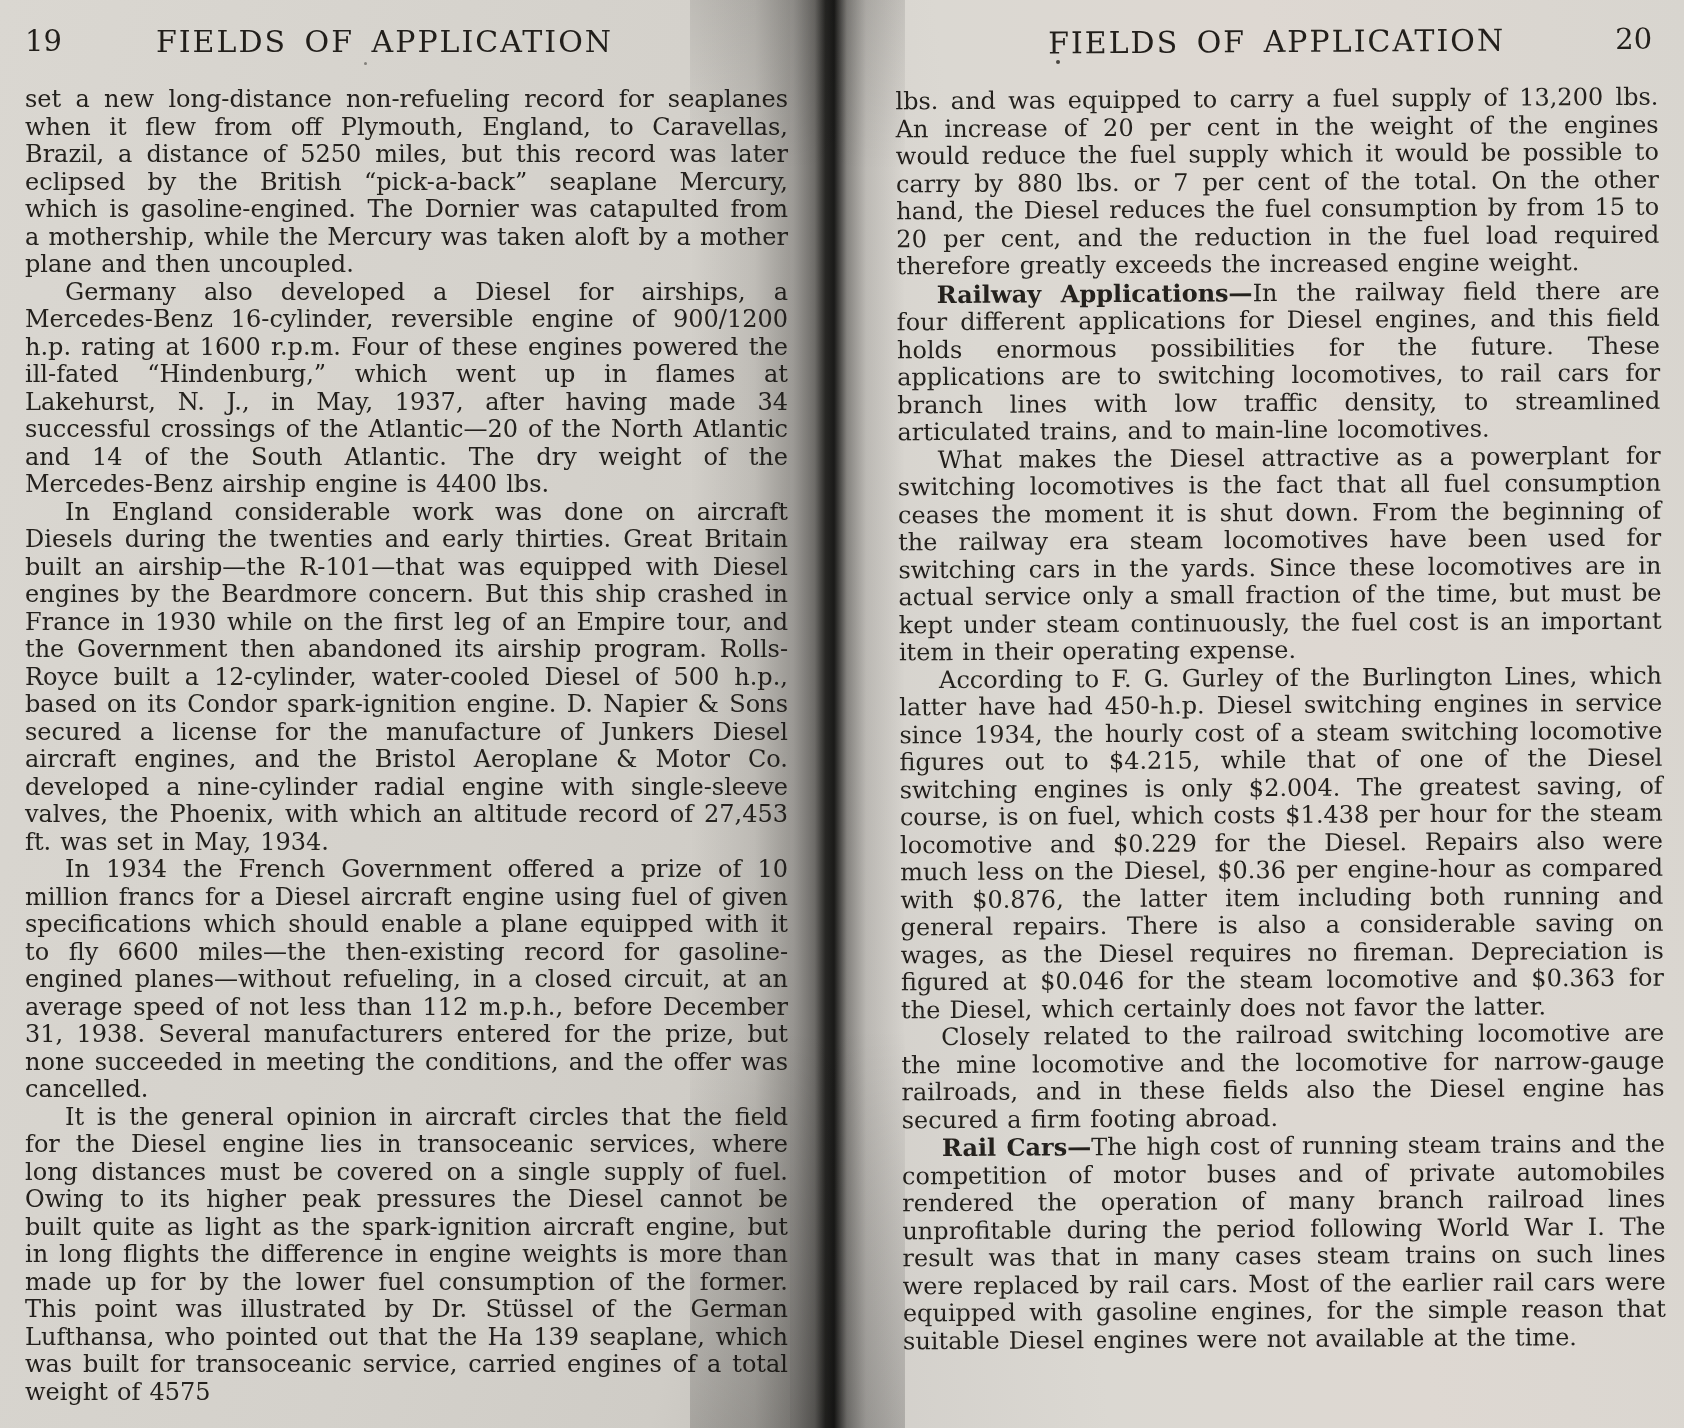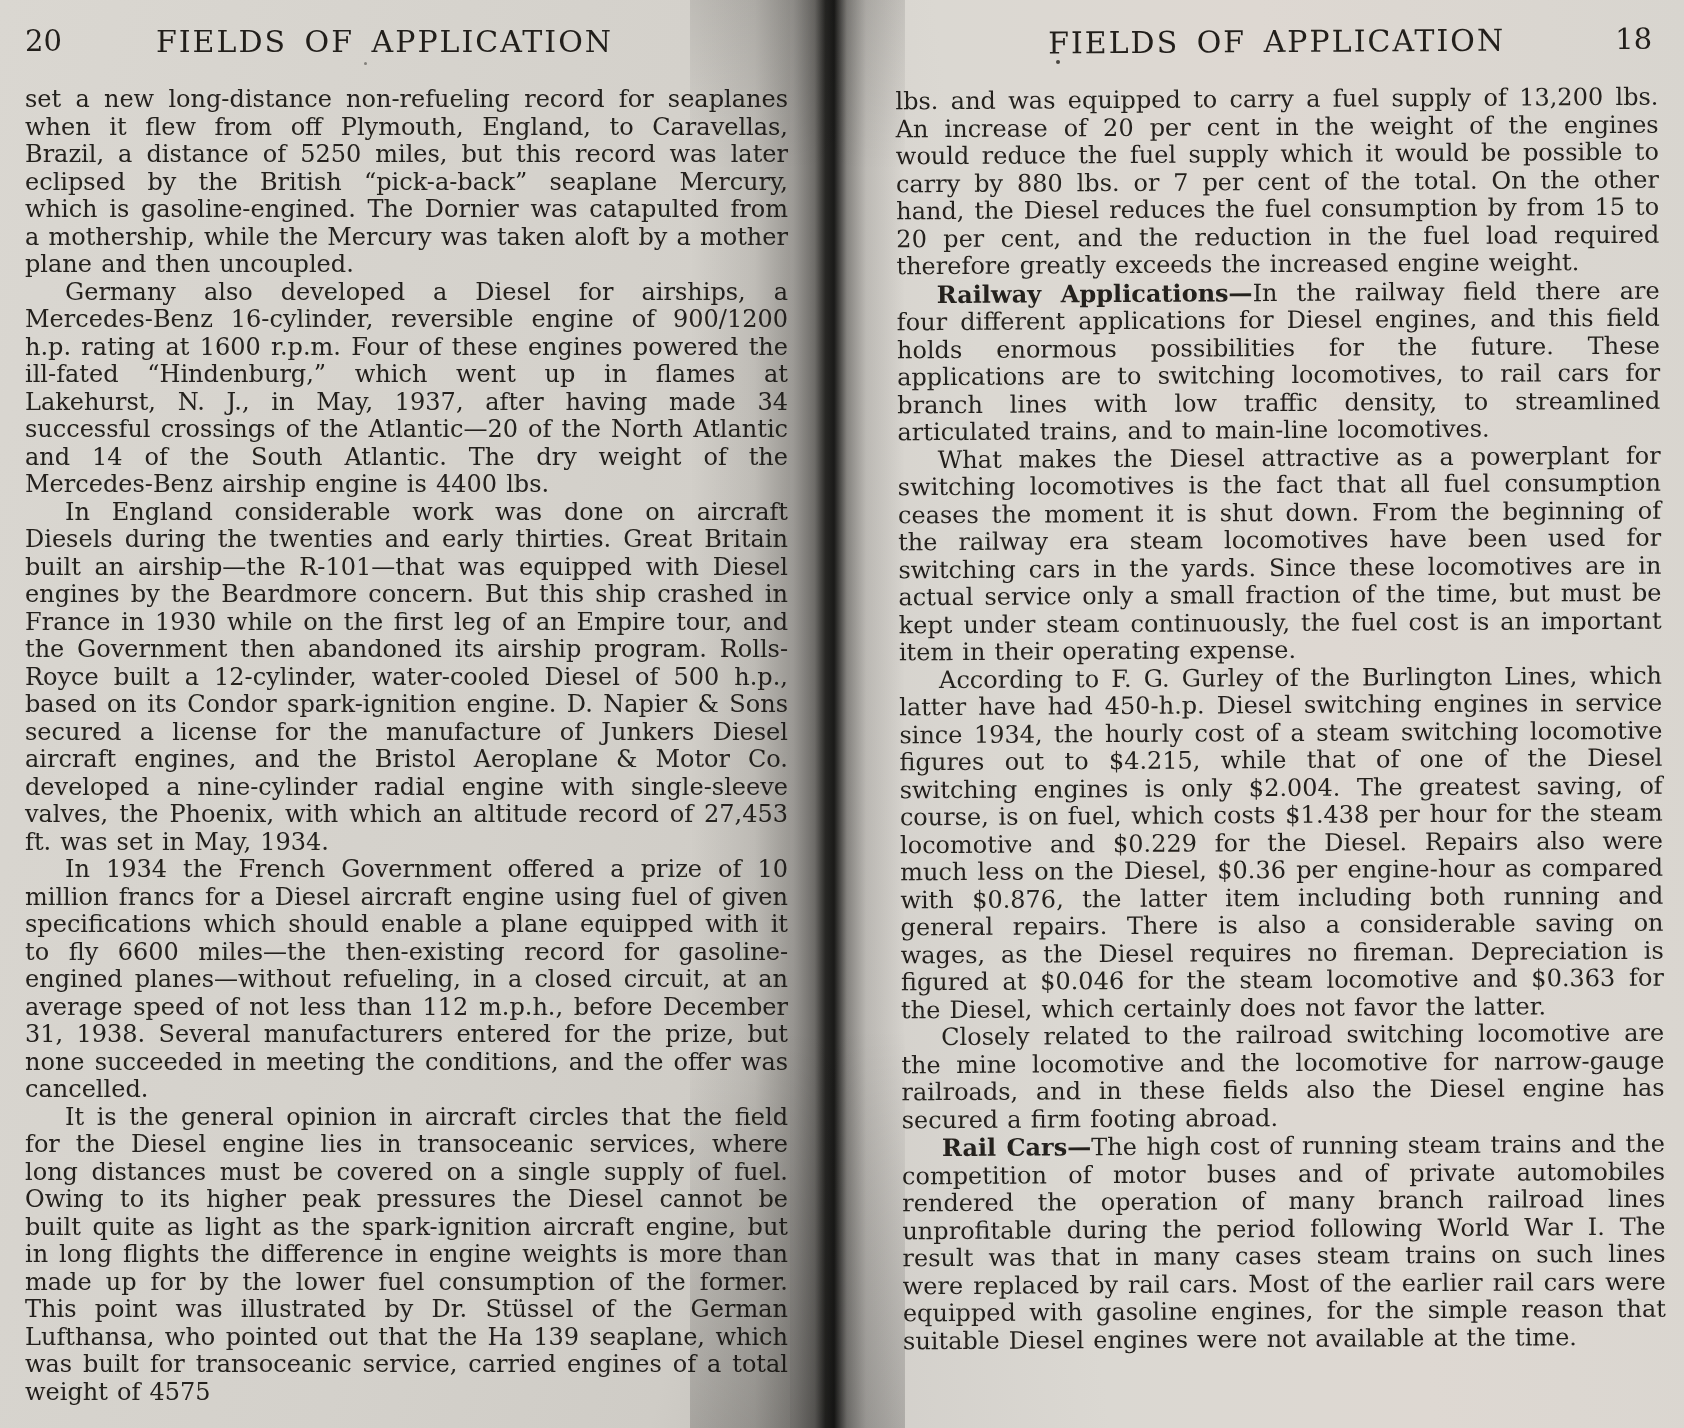--- a/index.html
+++ b/index.html
@@ -56,38 +56,38 @@
   .speck-b{left:364px;top:62px;width:3px;height:3px;opacity:.6;}
 </style>
 </head>
 <body>
 
 <div class="sheet">
 
   <div class="page page-left">
     <div class="col">
       <div class="pagehead">
-        <span class="pageno pageno-left">20</span>
+        <span class="pageno pageno-left">19</span>
         <span class="runhead">FIELDS OF APPLICATION</span>
       </div>
       <div class="bodytext">
         <p class="cont"><span>set a new long-distance non-refueling record for seaplanes when it flew from off Plymouth, England, to Caravellas, Brazil, a distance of 5250 miles, but this record was later eclipsed by the British “pick-a-back” seaplane Mercury, which is gasoline-engined.  The Dornier was catapulted from a mothership, while the Mercury was taken aloft by a mother plane and then uncoupled.</span></p>
         <p><span>Germany also developed a Diesel for airships, a Mercedes-Benz 16-cylinder, reversible engine of 900/1200 h.p. rating at 1600 r.p.m.  Four of these engines powered the ill-fated “Hindenburg,” which went up in flames at Lakehurst, N. J., in May, 1937, after having made 34 successful crossings of the Atlantic—20 of the North Atlantic and 14 of the South Atlantic.  The dry weight of the Mercedes-Benz airship engine is 4400 lbs.</span></p>
         <p><span>In England considerable work was done on aircraft Diesels during the twenties and early thirties.  Great Britain built an airship—the R-101—that was equipped with Diesel engines by the Beardmore concern.  But this ship crashed in France in 1930 while on the first leg of an Empire tour, and the Government then abandoned its airship program.  Rolls-Royce built a 12-cylinder, water-cooled Diesel of 500 h.p., based on its Condor spark-ignition engine.  D. Napier &amp; Sons secured a license for the manufacture of Junkers Diesel aircraft engines, and the Bristol Aeroplane &amp; Motor Co. developed a nine-cylinder radial engine with single-sleeve valves, the Phoenix, with which an altitude record of 27,453 ft. was set in May, 1934.</span></p>
         <p><span>In 1934 the French Government offered a prize of 10 million francs for a Diesel aircraft engine using fuel of given specifications which should enable a plane equipped with it to fly 6600 miles—the then-existing record for gasoline-engined planes—without refueling, in a closed circuit, at an average speed of not less than 112 m.p.h., before December 31, 1938.  Several manufacturers entered for the prize, but none succeeded in meeting the conditions, and the offer was cancelled.</span></p>
         <p><span>It is the general opinion in aircraft circles that the field for the Diesel engine lies in transoceanic services, where long distances must be covered on a single supply of fuel.  Owing to its higher peak pressures the Diesel cannot be built quite as light as the spark-ignition aircraft engine, but in long flights the difference in engine weights is more than made up for by the lower fuel consumption of the former.  This point was illustrated by Dr. Stüssel of the German Lufthansa, who pointed out that the Ha 139 seaplane, which was built for transoceanic service, carried engines of a total weight of 4575</span></p>
       </div>
     </div>
   </div>
 
   <div class="page page-right">
     <div class="col">
       <div class="pagehead">
         <span class="runhead">FIELDS OF APPLICATION</span>
-        <span class="pageno pageno-right">18</span>
+        <span class="pageno pageno-right">20</span>
       </div>
       <div class="bodytext">
         <p class="cont"><span>lbs. and was equipped to carry a fuel supply of 13,200 lbs.  An increase of 20 per cent in the weight of the engines would reduce the fuel supply which it would be possible to carry by 880 lbs. or 7 per cent of the total.  On the other hand, the Diesel reduces the fuel consumption by from 15 to 20 per cent, and the reduction in the fuel load required therefore greatly exceeds the increased engine weight.</span></p>
         <p><b class="lead">Railway Applications—</b><span>In the railway field there are four different applications for Diesel engines, and this field holds enormous possibilities for the future.  These applications are to switching locomotives, to rail cars for branch lines with low traffic density, to streamlined articulated trains, and to main-line locomotives.</span></p>
         <p><span>What makes the Diesel attractive as a powerplant for switching locomotives is the fact that all fuel consumption ceases the moment it is shut down.  From the beginning of the railway era steam locomotives have been used for switching cars in the yards.  Since these locomotives are in actual service only a small fraction of the time, but must be kept under steam continuously, the fuel cost is an important item in their operating expense.</span></p>
         <p><span>According to F. G. Gurley of the Burlington Lines, which latter have had 450-h.p. Diesel switching engines in service since 1934, the hourly cost of a steam switching locomotive figures out to $4.215, while that of one of the Diesel switching engines is only $2.004.  The greatest saving, of course, is on fuel, which costs $1.438 per hour for the steam locomotive and $0.229 for the Diesel.  Repairs also were much less on the Diesel, $0.36 per engine-hour as compared with $0.876, the latter item including both running and general repairs.  There is also a considerable saving on wages, as the Diesel requires no fireman.  Depreciation is figured at $0.046 for the steam locomotive and $0.363 for the Diesel, which certainly does not favor the latter.</span></p>
         <p><span>Closely related to the railroad switching locomotive are the mine locomotive and the locomotive for narrow-gauge railroads, and in these fields also the Diesel engine has secured a firm footing abroad.</span></p>
         <p><b class="lead">Rail Cars—</b><span>The high cost of running steam trains and the competition of motor buses and of private automobiles rendered the operation of many branch railroad lines unprofitable during the period following World War I.  The result was that in many cases steam trains on such lines were replaced by rail cars.  Most of the earlier rail cars were equipped with gasoline engines, for the simple reason that suitable Diesel engines were not available at the time.</span></p>
       </div>
     </div>

